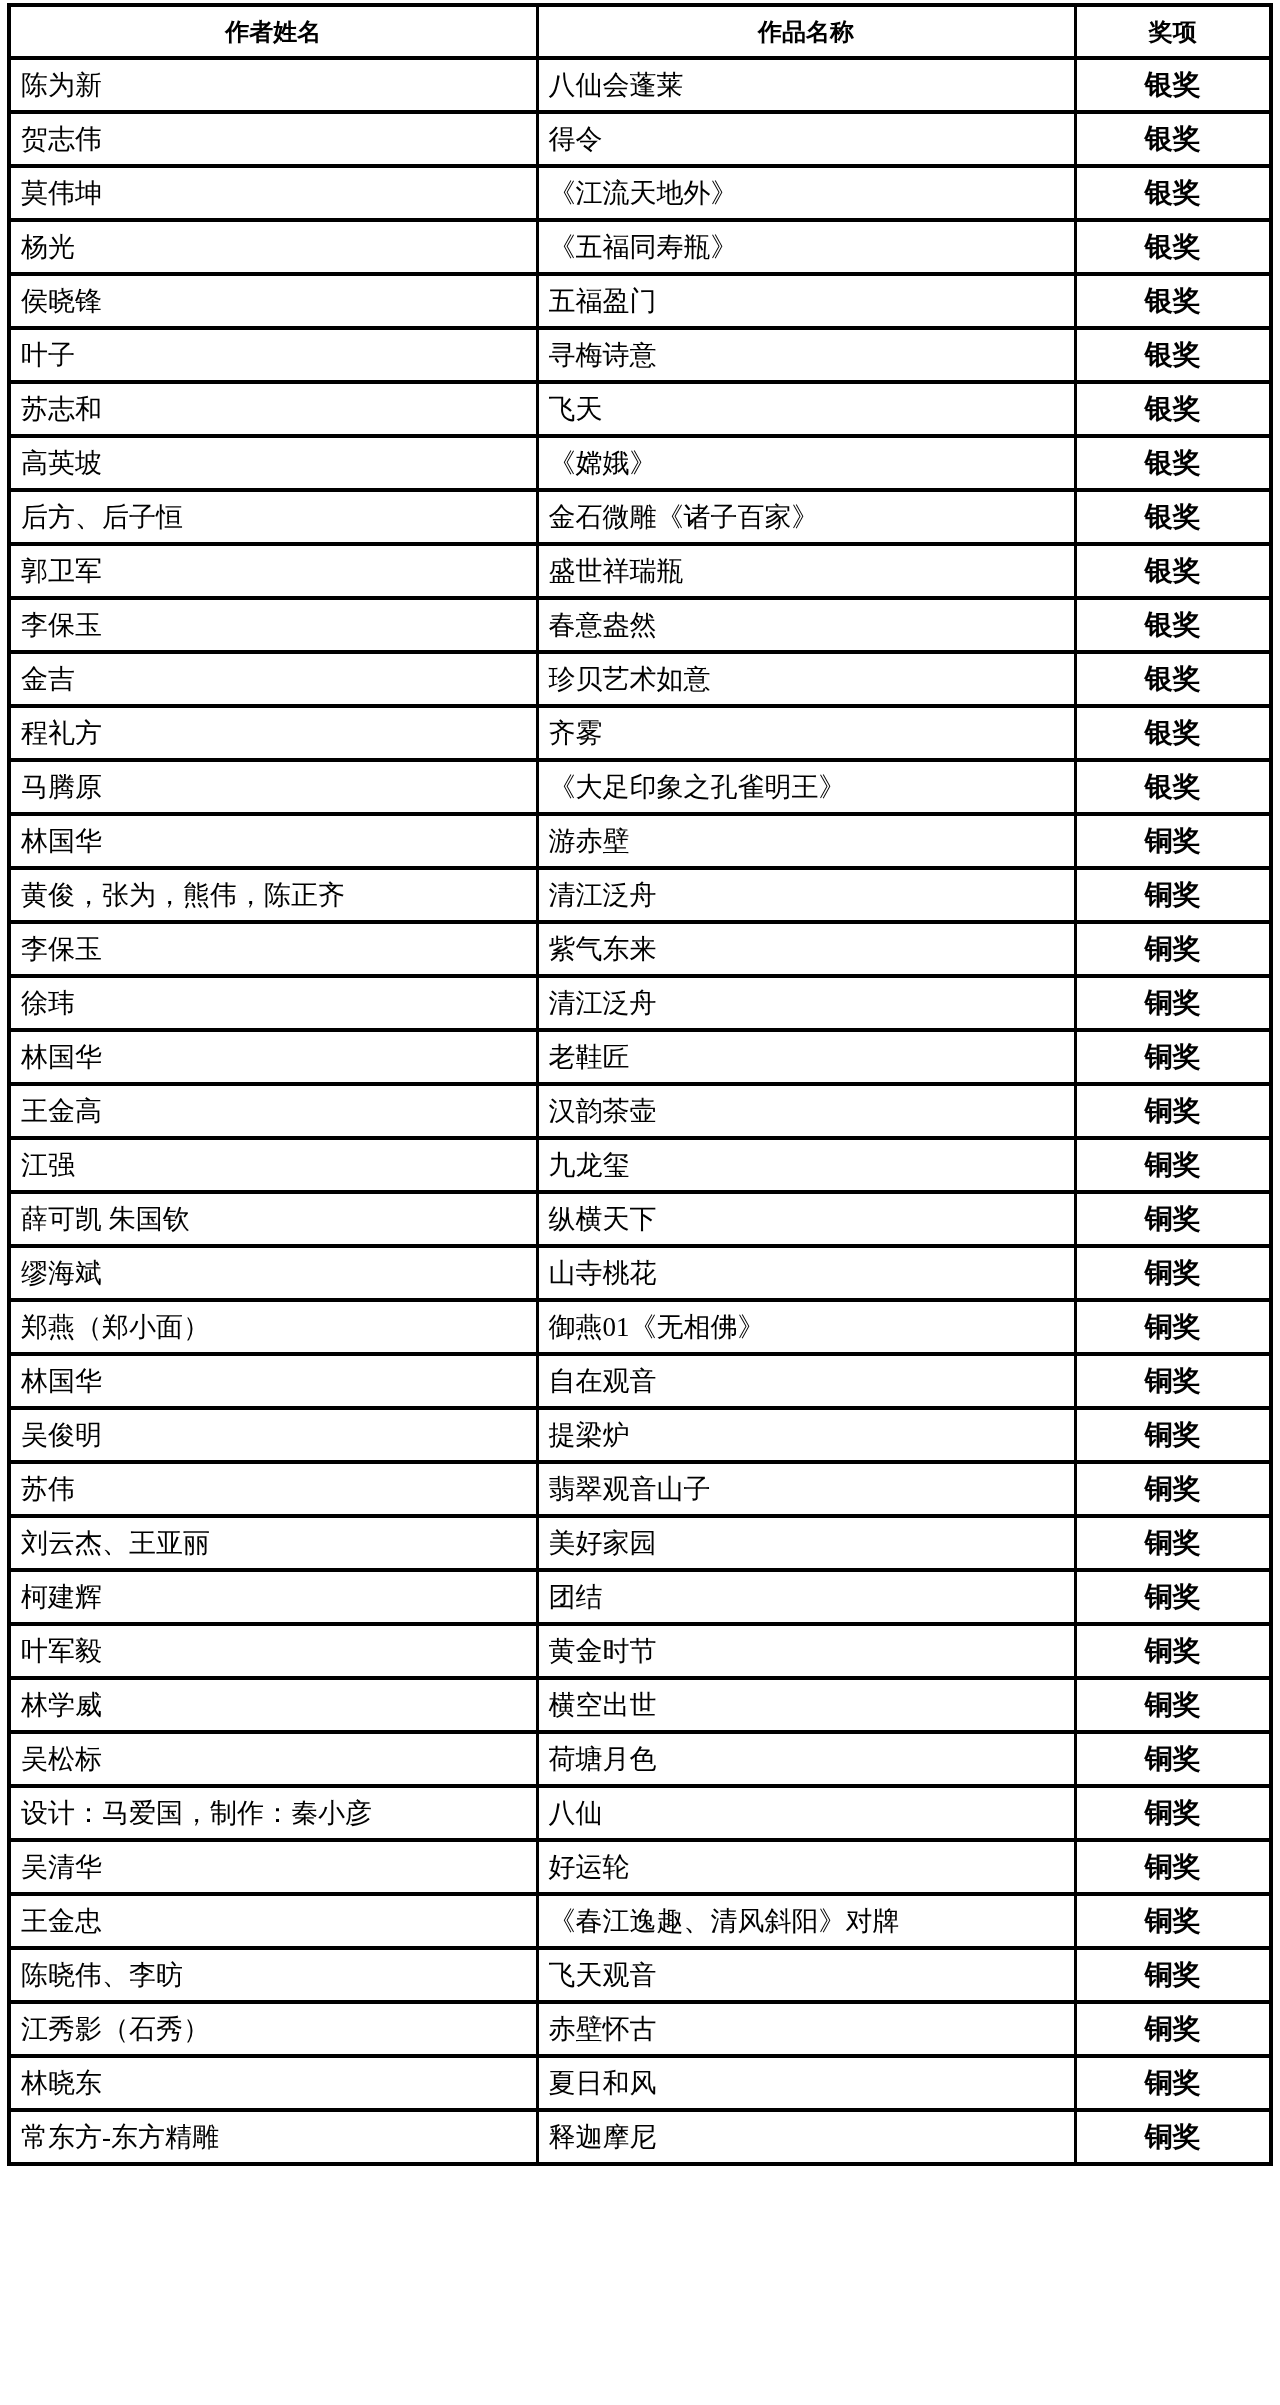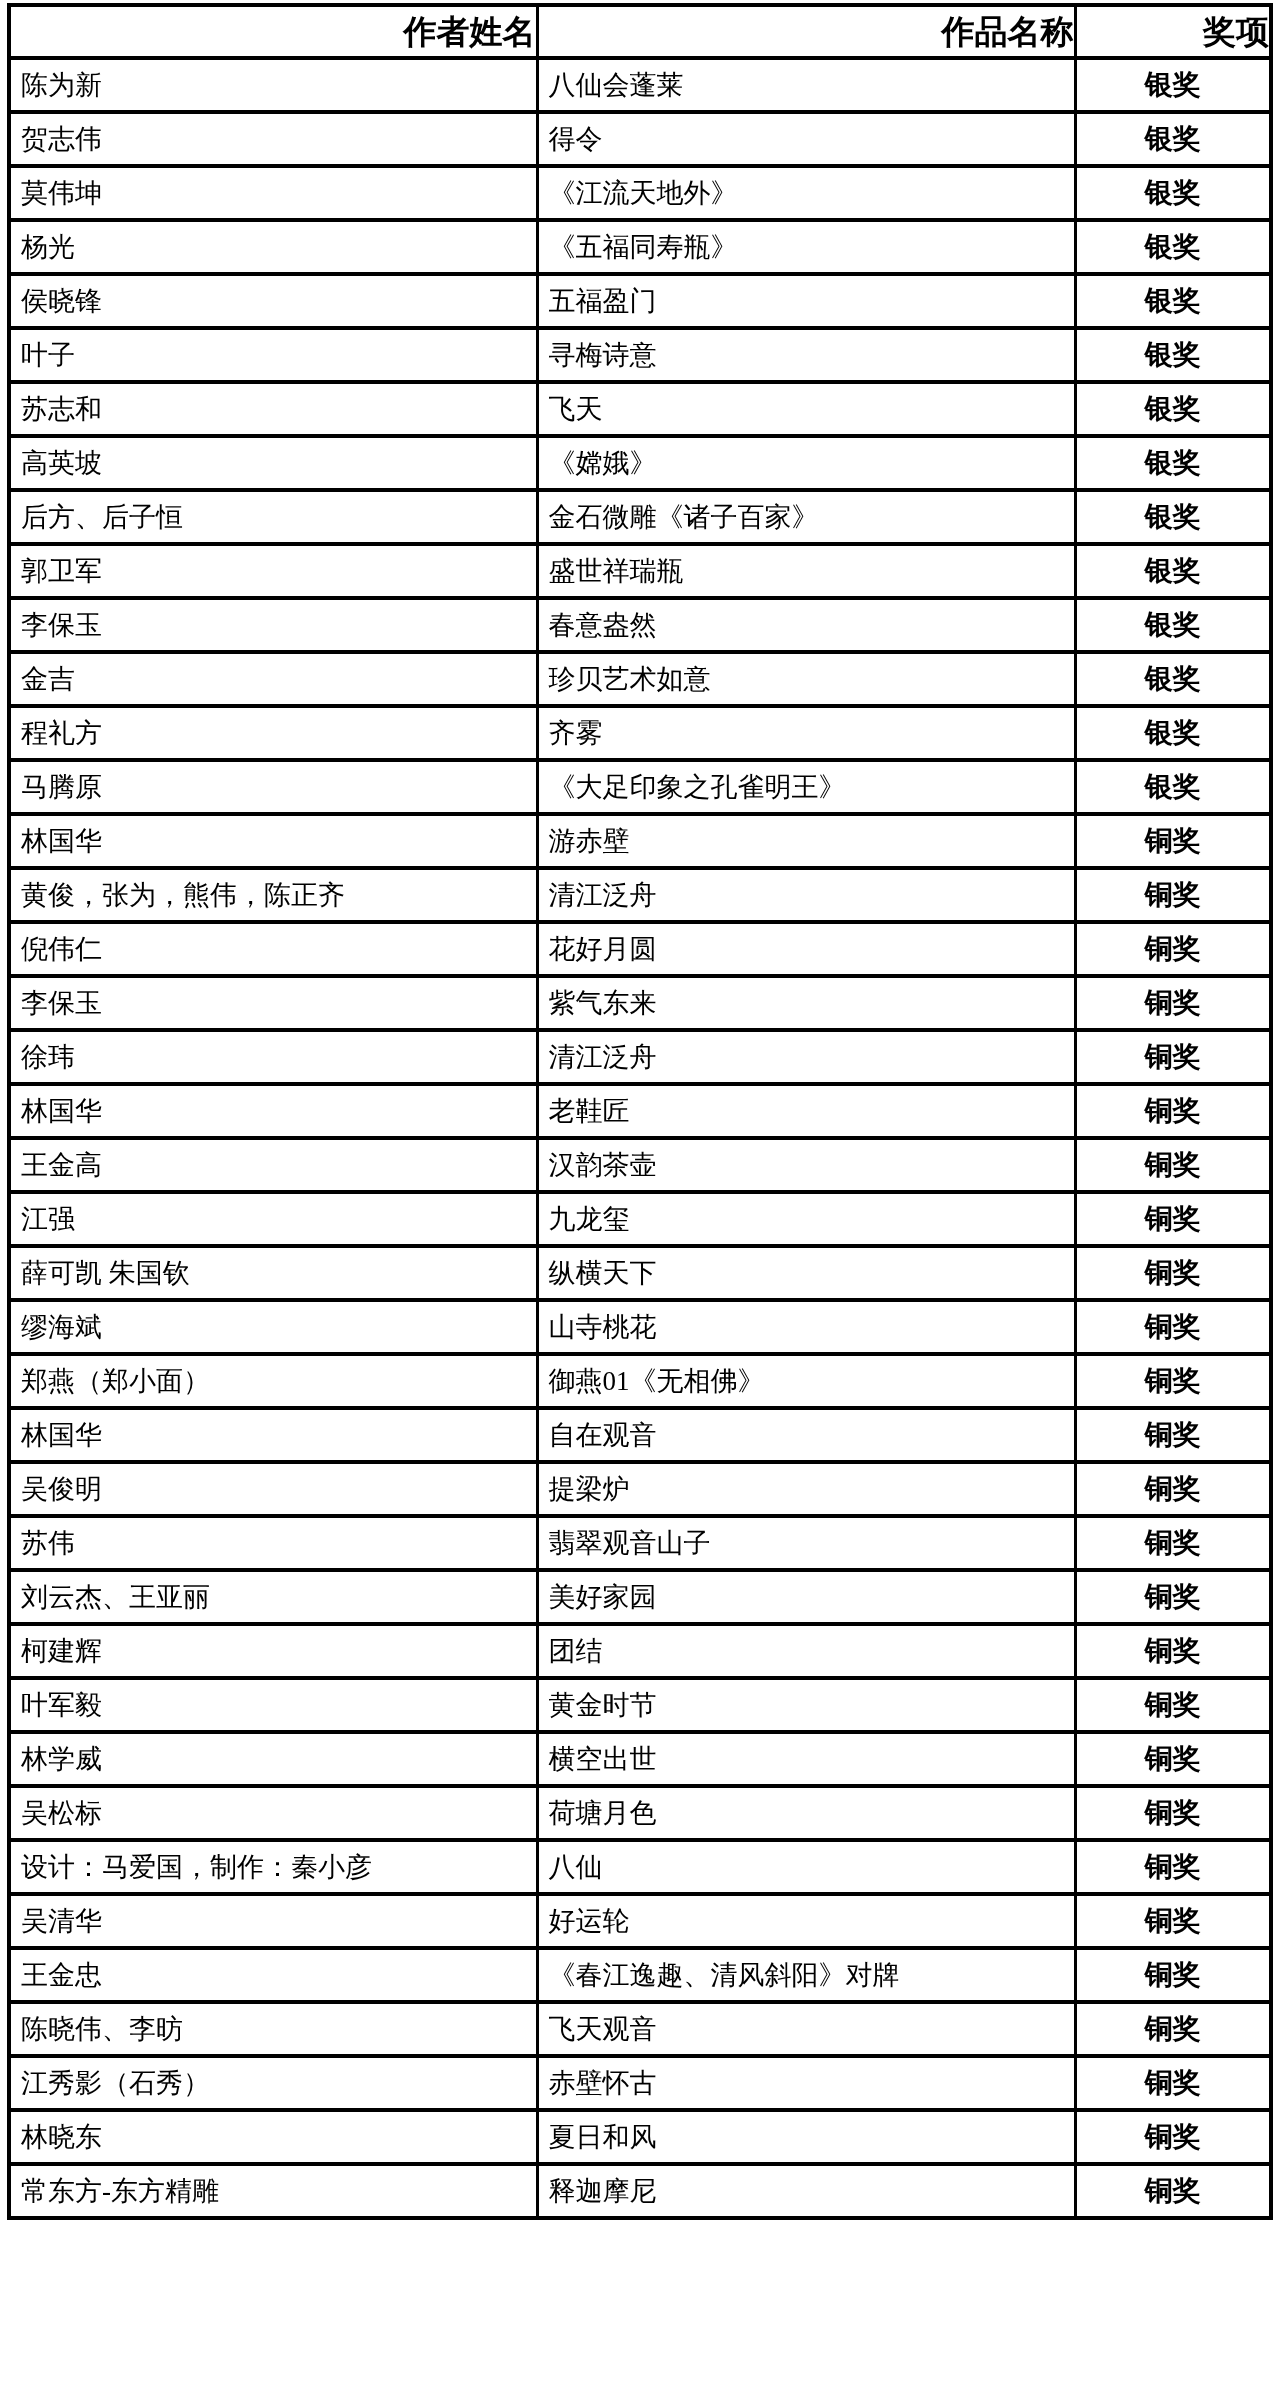--- a/index.html
+++ b/index.html
@@ -43,22 +43,22 @@
     white-space: nowrap;
     vertical-align: middle;
     box-sizing: border-box;
   }
   thead tr { height: 53px; }
   tbody tr { height: 54px; }
 
   th {
     font-family: "Liberation Sans", sans-serif;
     font-weight: bold;
-    font-size: 33px;
-    text-align: right;
+    font-size: 24px;
+    text-align: center;
     padding: 0;
     line-height: 1;
     margin-top: 48px;
   }
   td.c-author, td.c-work {
     font-family: "Liberation Serif", serif;
     font-weight: normal;
     font-size: 27px;
     text-align: left;
     padding: 0 8px 0 10px;
@@ -182,25 +182,20 @@
     <td class="c-work">游赤壁</td>
     <td class="c-award">铜奖</td>
   </tr>
 
   <tr>
     <td class="c-author">黄俊，张为，熊伟，陈正齐</td>
     <td class="c-work">清江泛舟</td>
     <td class="c-award">铜奖</td>
   </tr>
 
-  <tr>
-    <td class="c-author">倪伟仁</td>
-    <td class="c-work">花好月圆</td>
-    <td class="c-award">铜奖</td>
-  </tr>
 
   <tr>
     <td class="c-author">李保玉</td>
     <td class="c-work">紫气东来</td>
     <td class="c-award">铜奖</td>
   </tr>
 
 
   <tr>
     <td class="c-author">徐玮</td>

